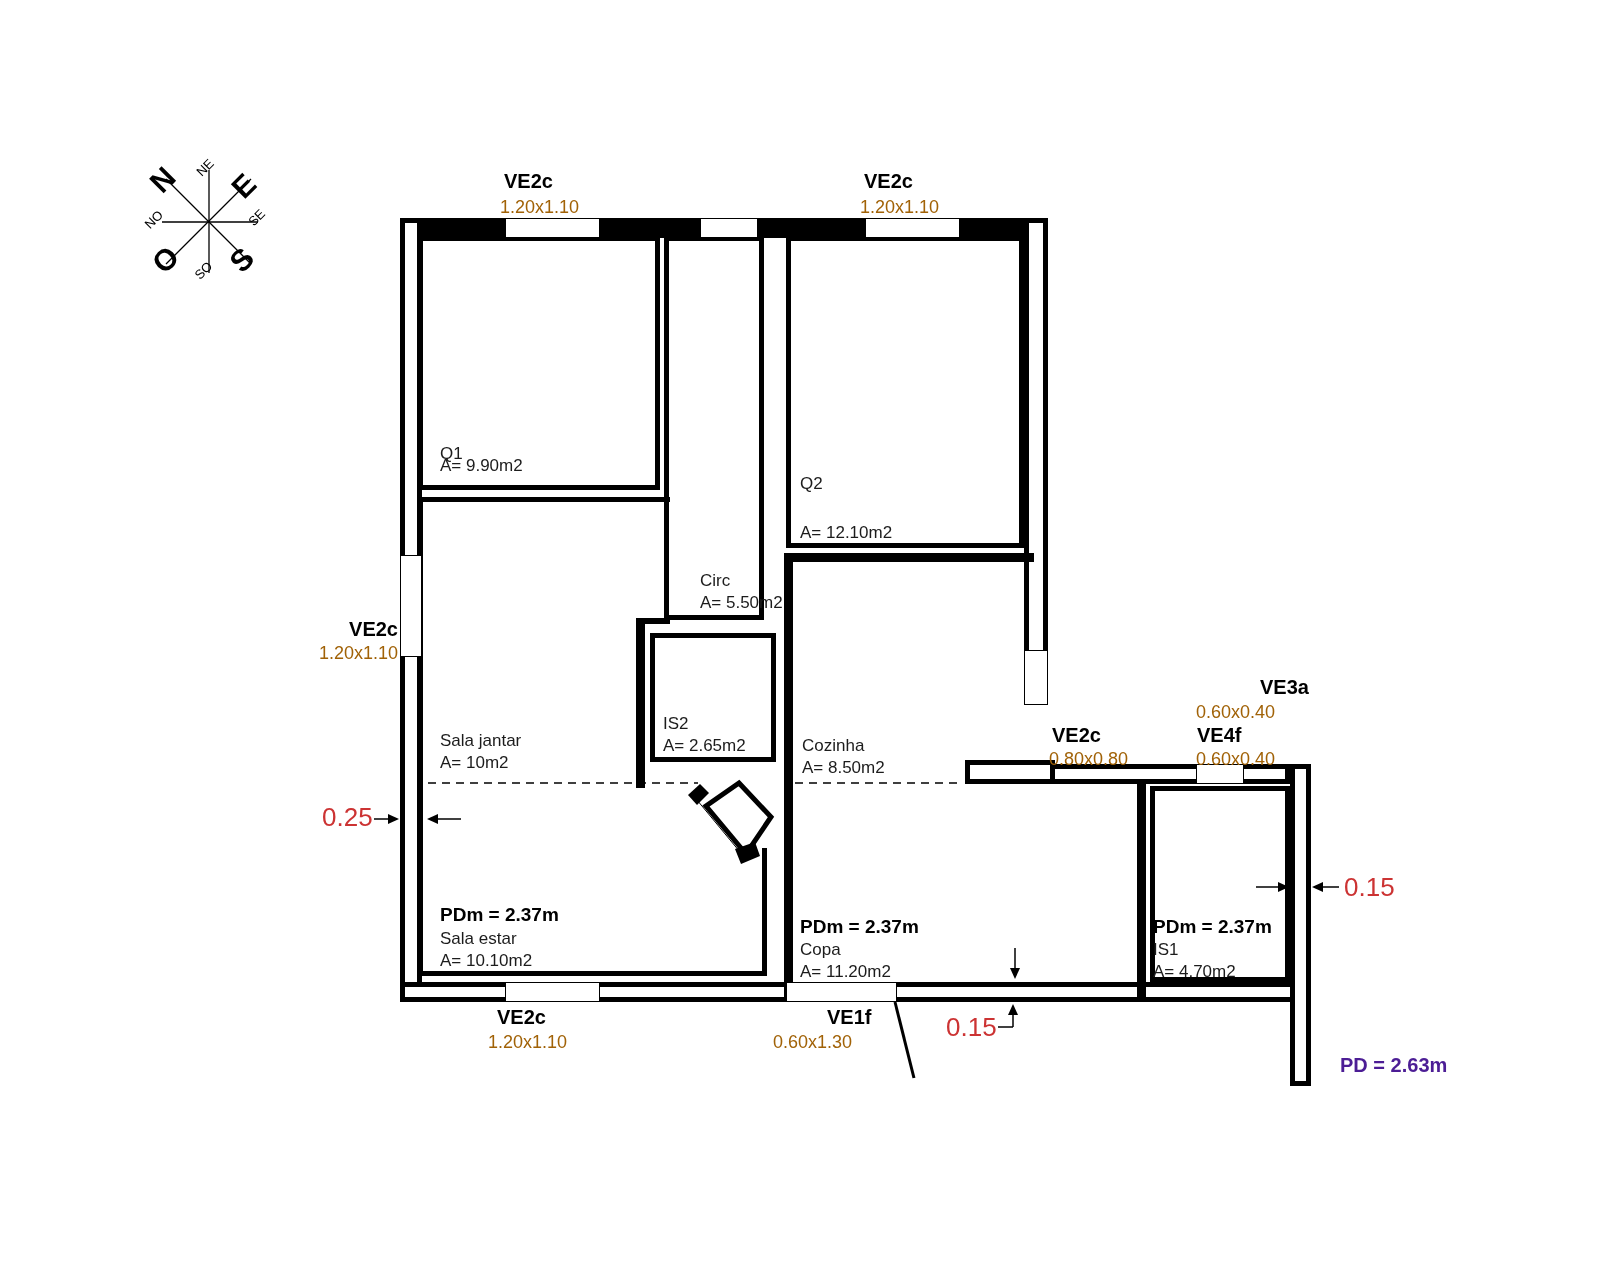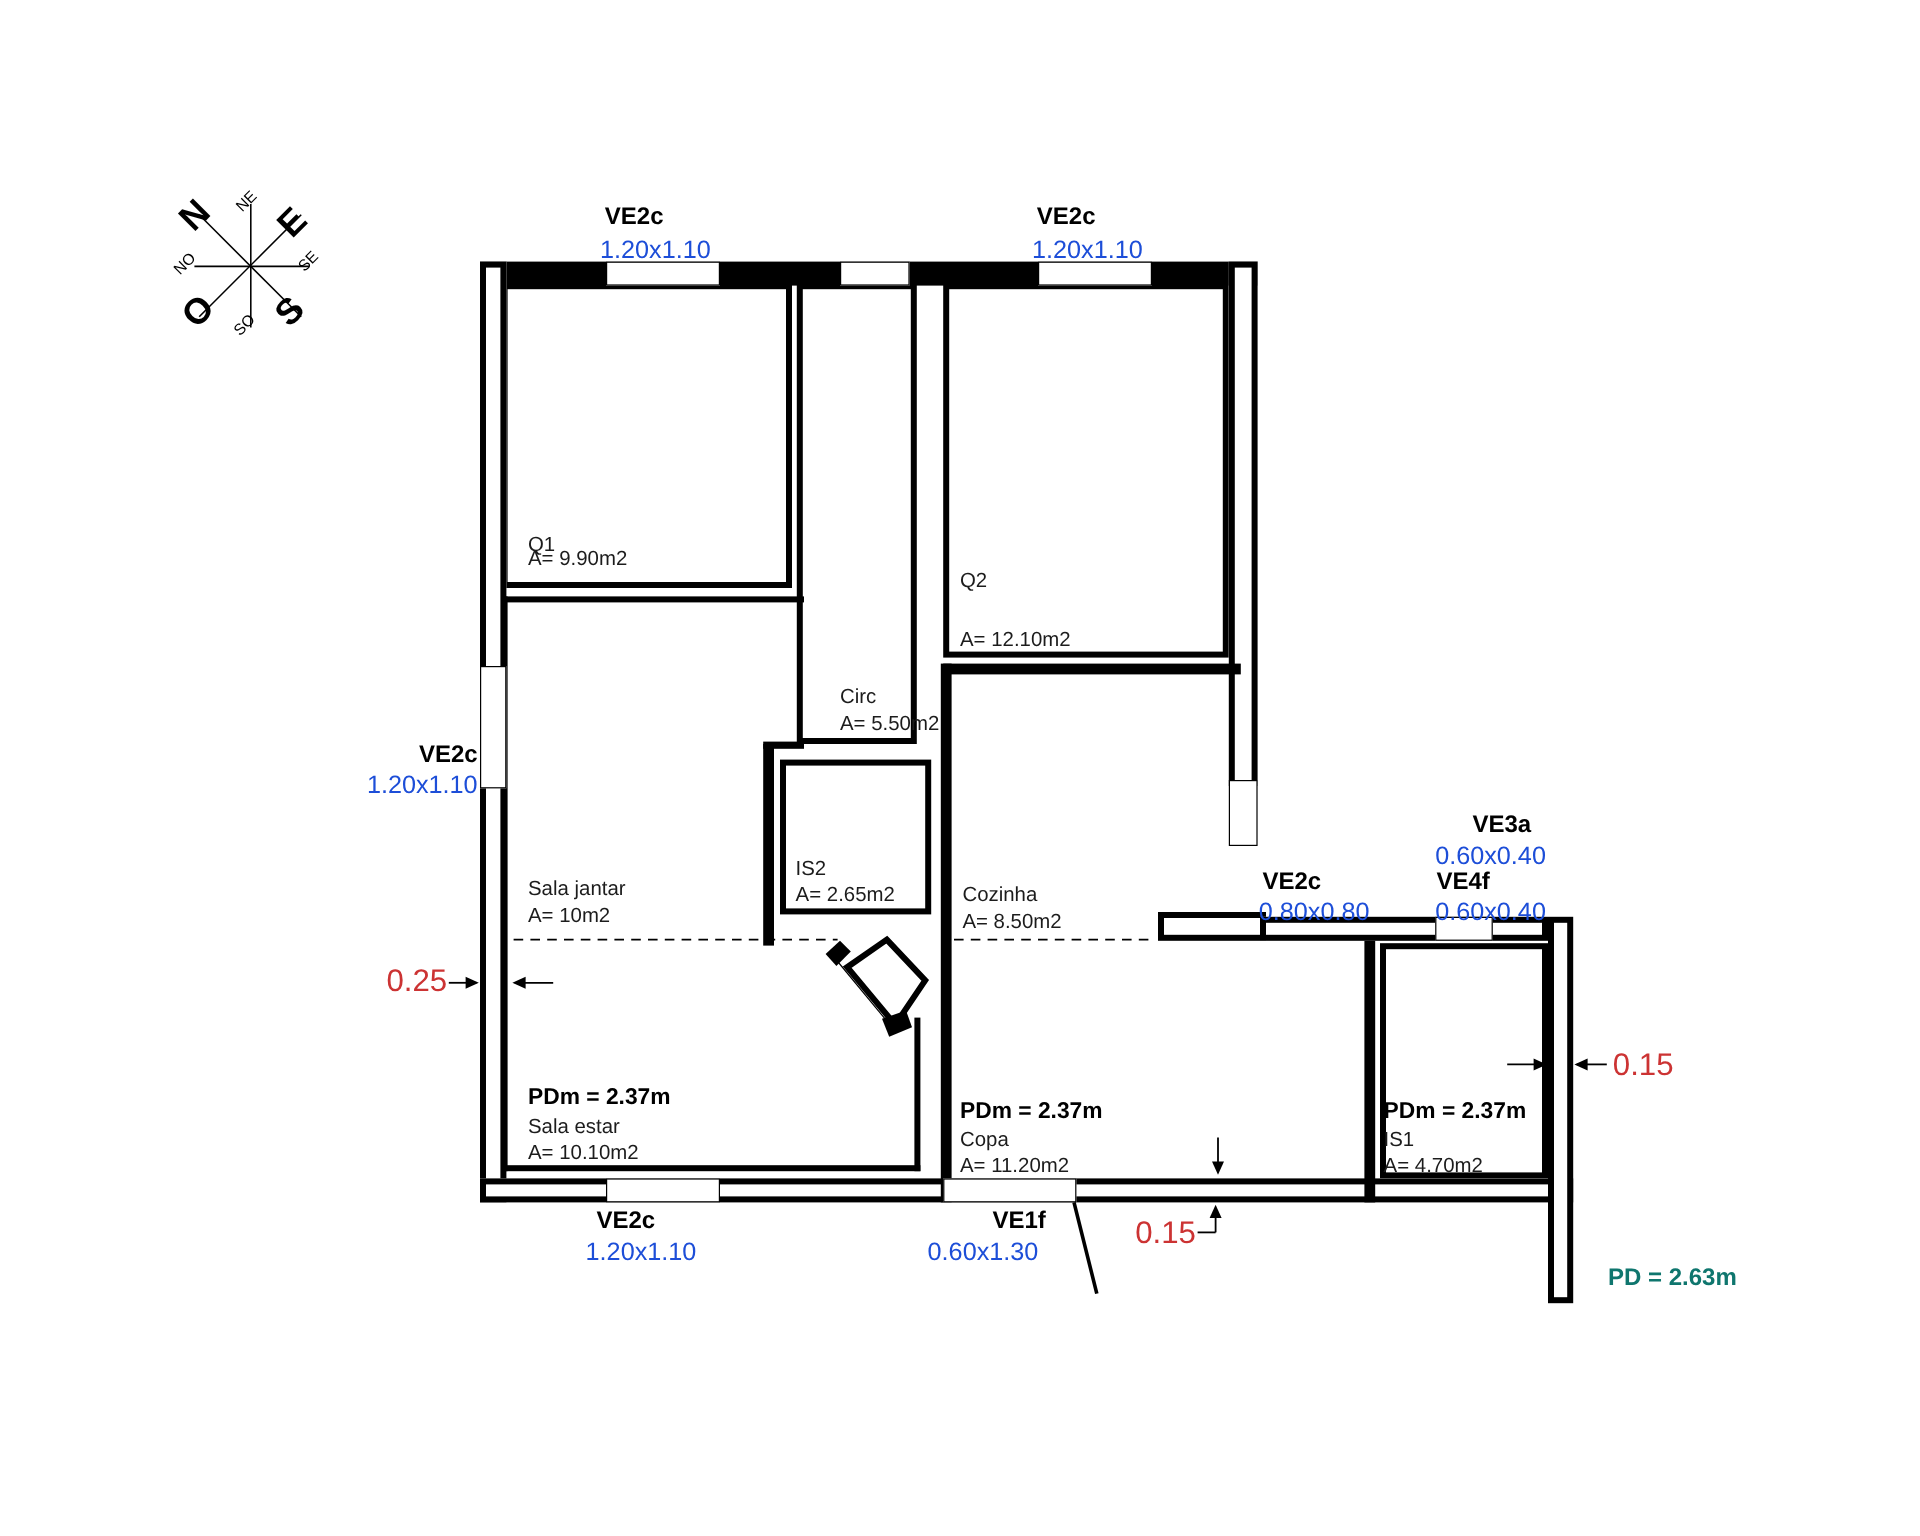--- a/index.html
+++ b/index.html
@@ -7,23 +7,23 @@
         font-family:"Liberation Sans",sans-serif;color:#1a1a1a;}
   .room{position:absolute;background:#fff;border:5px solid #000;box-sizing:border-box;z-index:2;}
   .wh{position:absolute;background:#fff;border:5px solid #000;box-sizing:border-box;z-index:3;}
   .ws{position:absolute;background:#000;z-index:3;}
   .lw{position:absolute;background:#000;z-index:4;}
   .wn{position:absolute;background:#fff;border:1px solid #000;box-sizing:border-box;z-index:5;}
   svg.lines{position:absolute;left:0;top:0;z-index:8;}
   .lbl{position:absolute;font-size:17px;white-space:nowrap;z-index:9;color:#1c1c1c;}
   .pdm{position:absolute;font-size:19px;font-weight:bold;white-space:nowrap;z-index:9;color:#000;}
   .wname{position:absolute;font-size:20px;font-weight:bold;white-space:nowrap;z-index:9;color:#000;}
-  .wsize{position:absolute;font-size:21px;white-space:nowrap;z-index:9;color:#1d4ed8;}
+  .wsize{position:absolute;font-size:18px;white-space:nowrap;z-index:9;color:#a16207;}
   .red{position:absolute;font-size:26px;white-space:nowrap;z-index:9;color:#cc3333;}
-  .pd{position:absolute;font-size:20px;font-weight:bold;white-space:nowrap;z-index:9;color:#0f766e;}
+  .pd{position:absolute;font-size:20px;font-weight:bold;white-space:nowrap;z-index:9;color:#4c1d95;}
   .cbig{position:absolute;font-size:30px;font-weight:bold;transform:rotate(-45deg);z-index:9;color:#000;}
   .csml{position:absolute;font-size:13px;transform:rotate(-45deg);z-index:9;color:#000;}
 </style>
 </head>
 <body>
 
 <div id="plan">
 
   <div class="room" style="left:418px;top:236px;width:242px;height:254px;"></div>
   <div class="room" style="left:664px;top:236px;width:100px;height:384px;"></div>
@@ -154,21 +154,21 @@
 
   <div class="wname" style="left:497px;top:1006px;">VE2c</div>
   <div class="wsize" style="left:488px;top:1032px;">1.20x1.10</div>
 
   <div class="wname" style="left:787px;top:1006px;margin-left:40px;">VE1f</div>
   <div class="wsize" style="left:773px;top:1032px;">0.60x1.30</div>
 
   <div class="wname" style="left:1052px;top:724px;">VE2c</div>
   <div class="wsize" style="left:1049px;top:749px;">0.80x0.80</div>
 
-  <div class="wname" style="left:1227px;top:676px;">VE3a</div>
+  <div class="wname" style="left:1260px;top:676px;">VE3a</div>
   <div class="wsize" style="left:1196px;top:702px;">0.60x0.40</div>
   <div class="wname" style="left:1197px;top:724px;">VE4f</div>
   <div class="wsize" style="left:1196px;top:749px;">0.60x0.40</div>
 
   <div class="red" style="left:322px;top:802px;">0.25</div>
   <div class="red" style="left:1344px;top:872px;">0.15</div>
   <div class="red" style="left:946px;top:1012px;">0.15</div>
   <div class="pd" style="left:1340px;top:1054px;">PD = 2.63m</div>
 
 </div>

